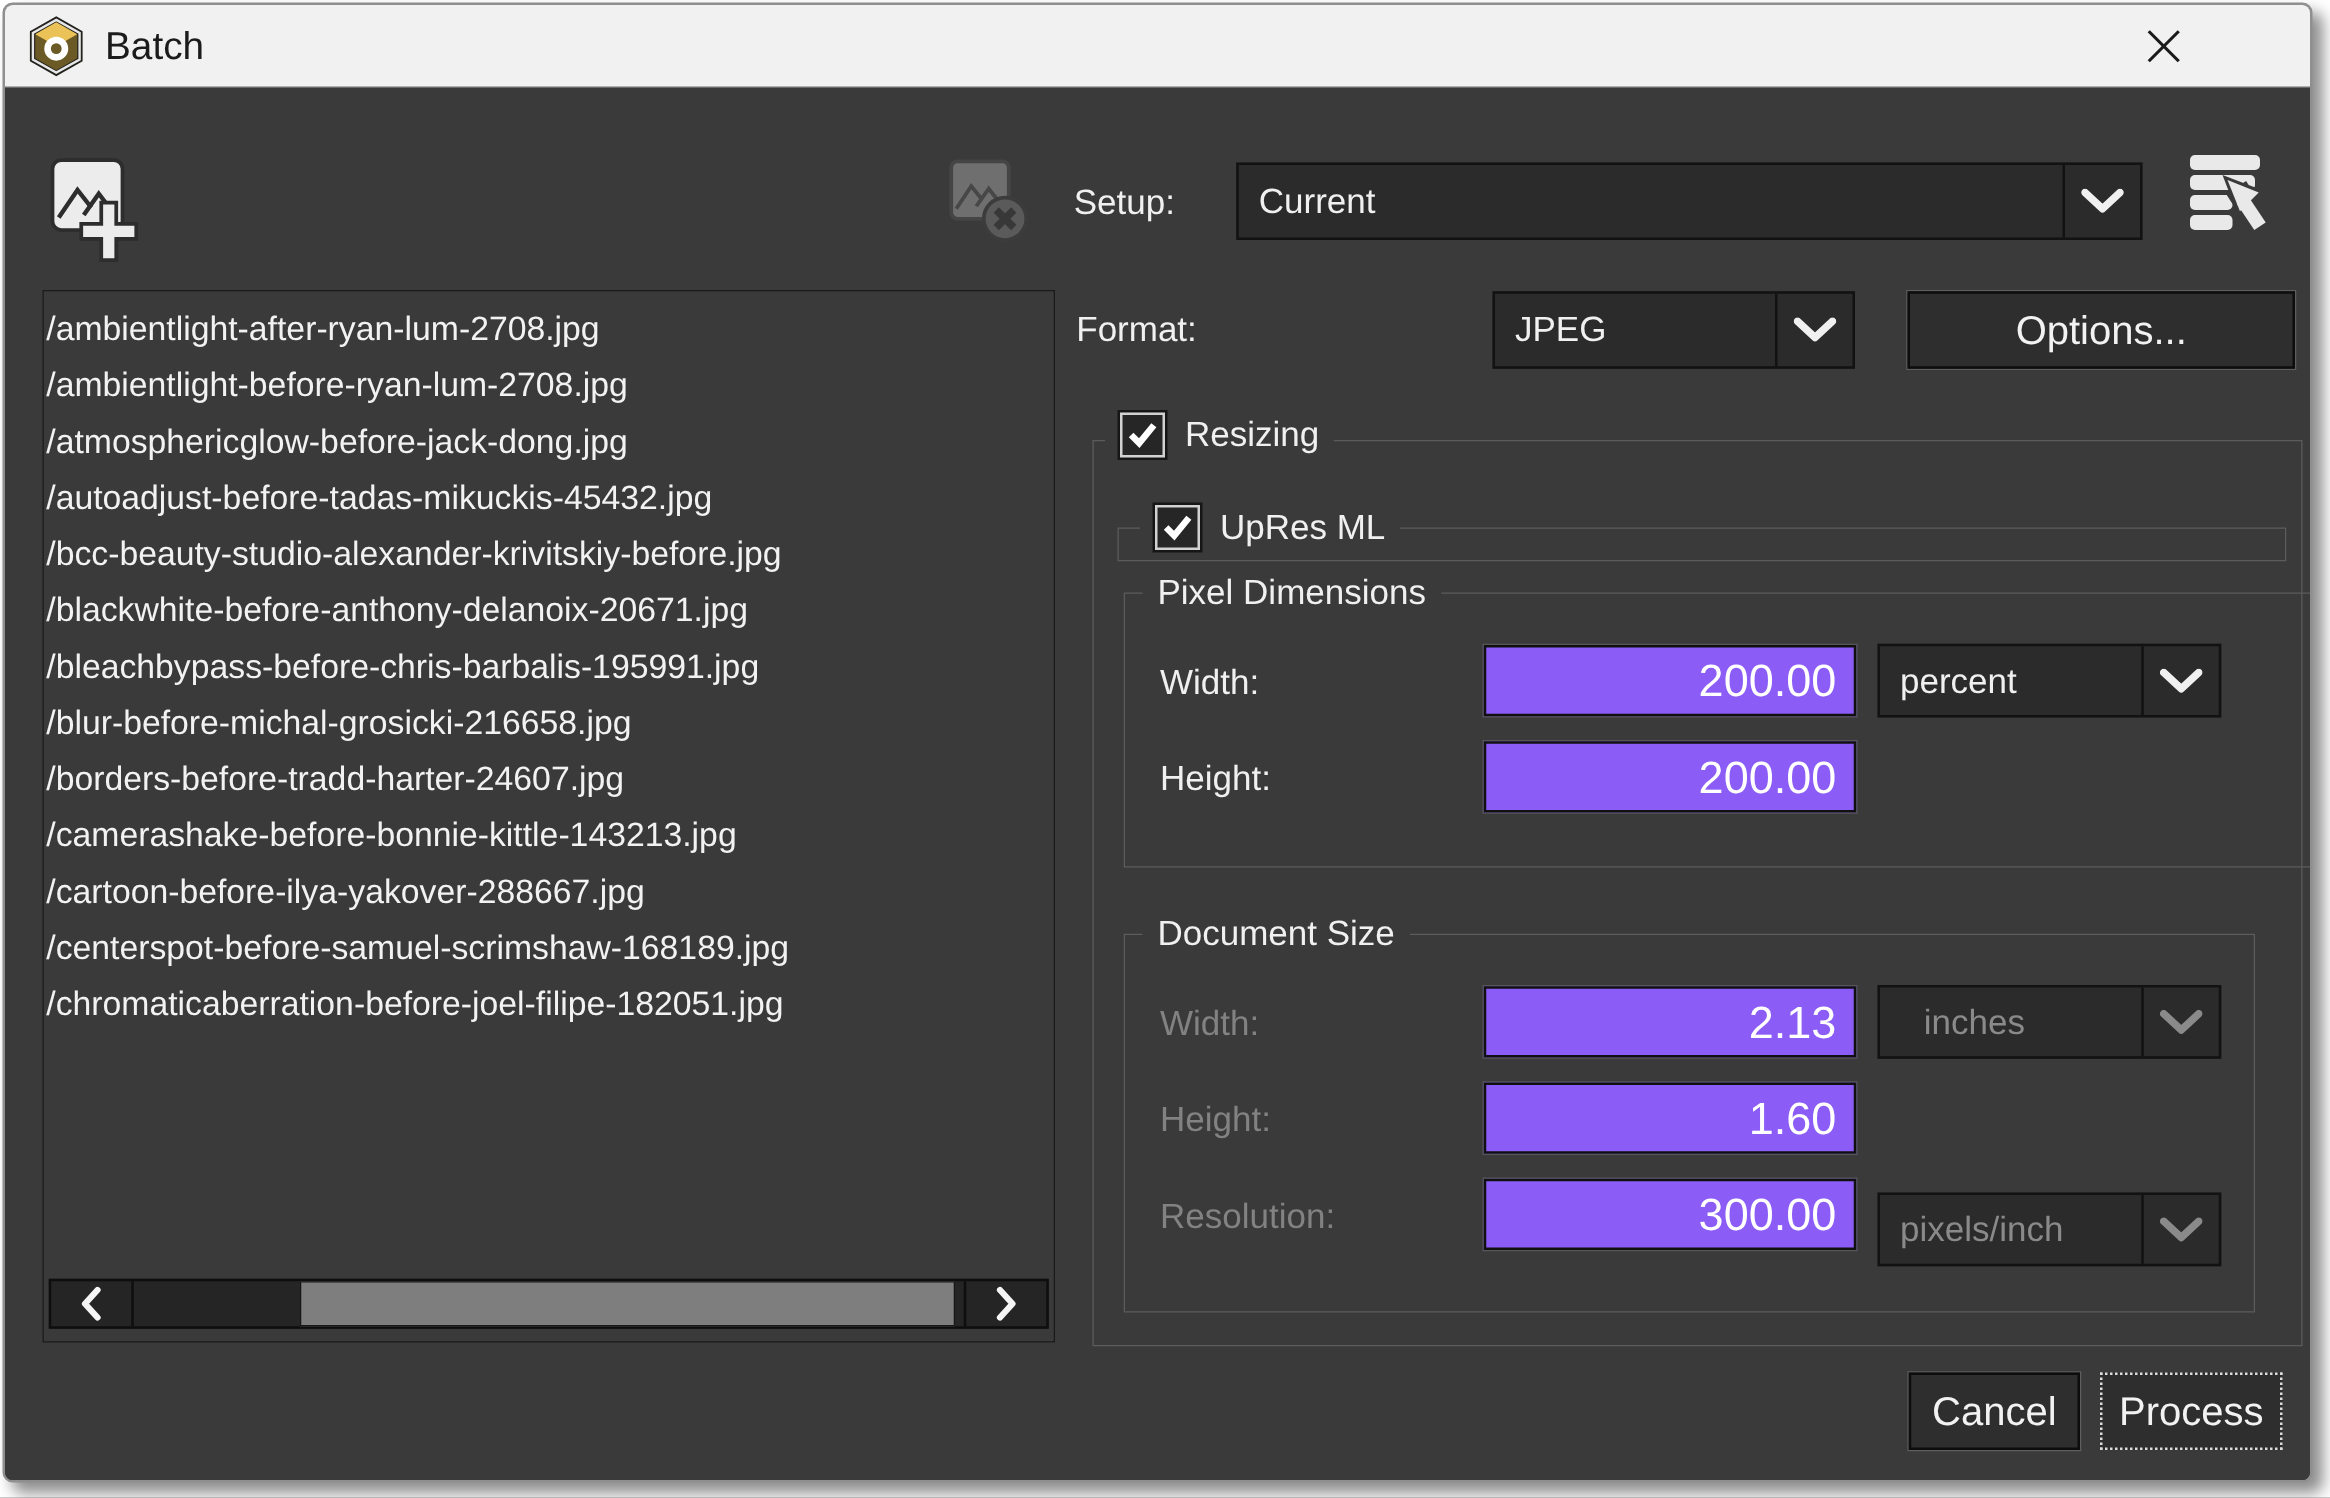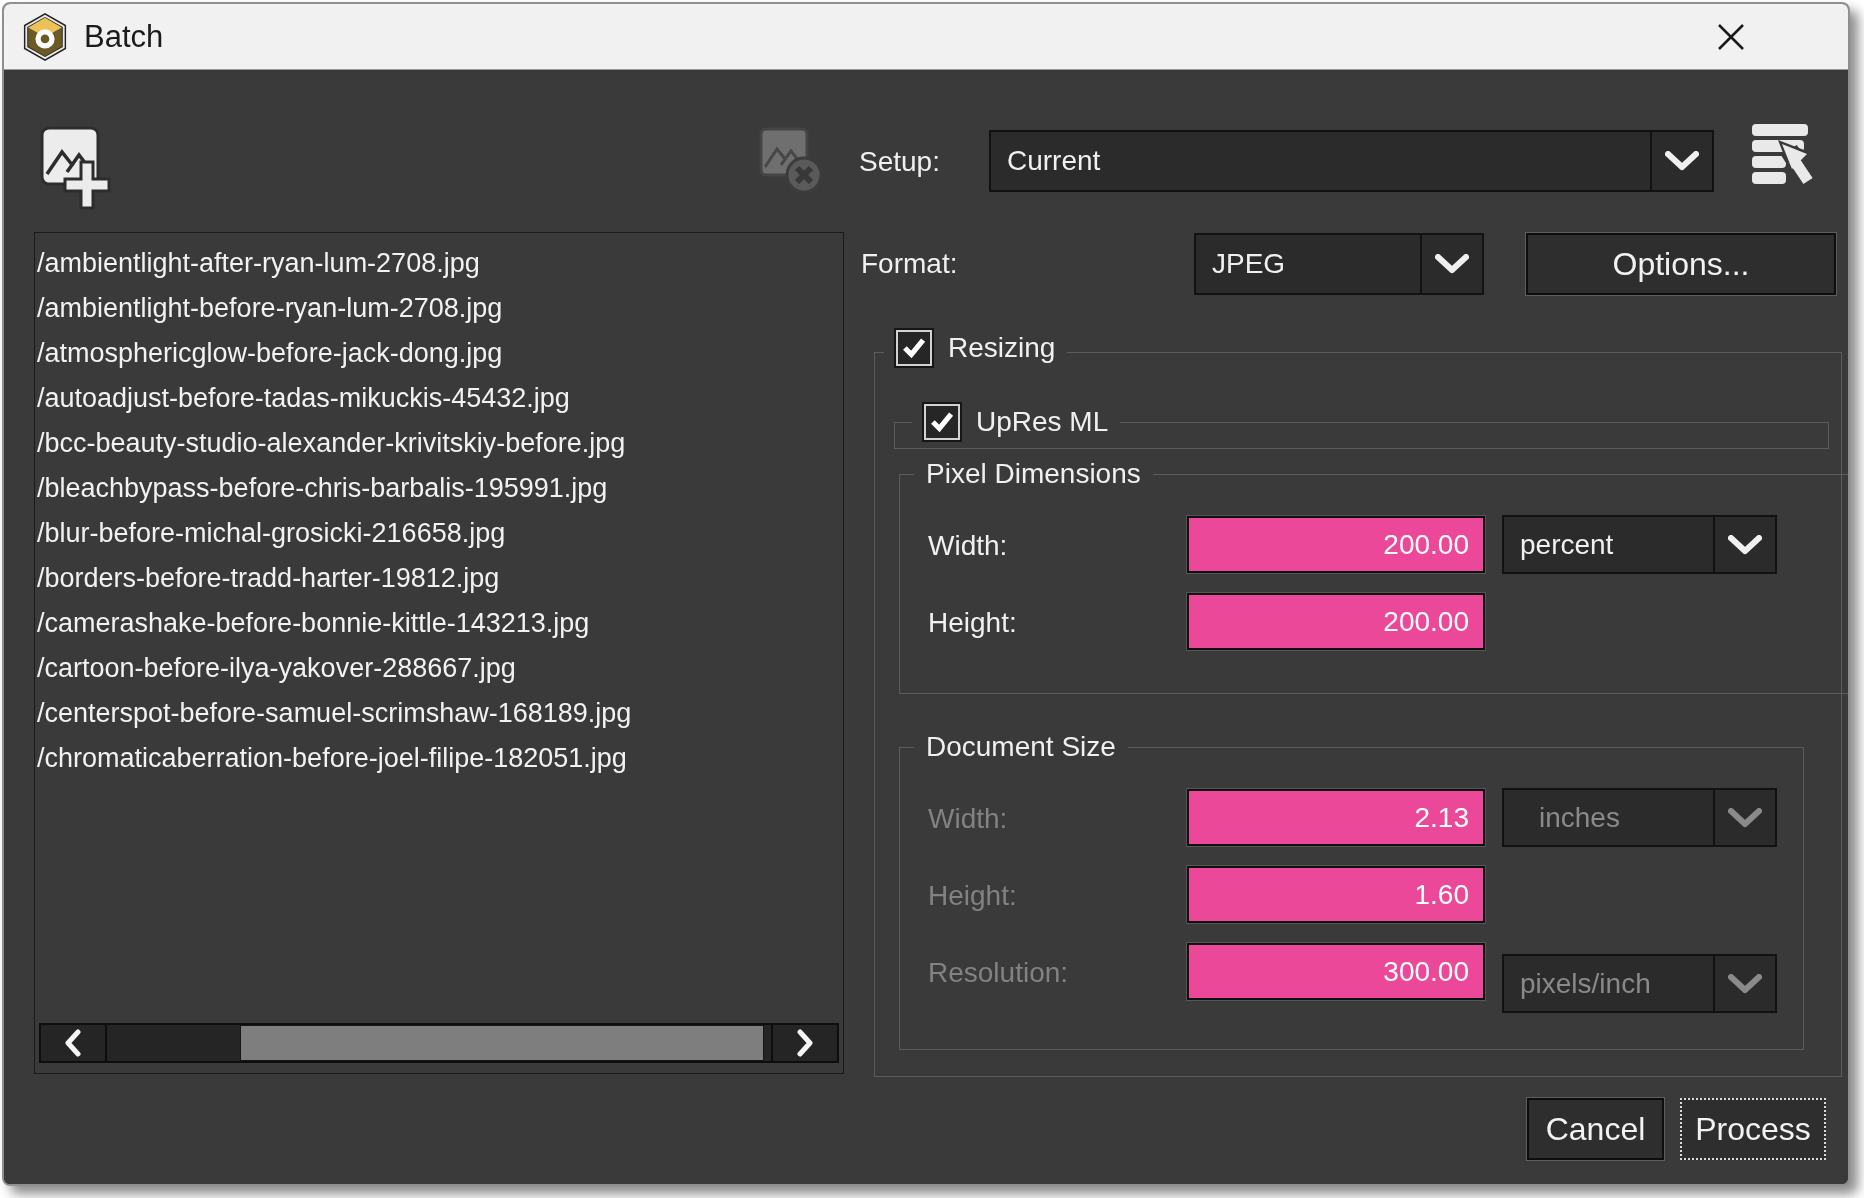--- a/index.html
+++ b/index.html
@@ -21,22 +21,22 @@
   .lbl { font-size: 28px; color: #f0f0f0; line-height: 32px; white-space: nowrap; }
   .lbl.dis { color: #828282; }
   
   .combo { background: #2b2b2b; border: 2px solid #121212; display: flex; align-items: stretch; }
   .combo .val { flex: 1; display: flex; align-items: center; padding: 0 16px;
                 font-size: 28px; color: #f0f0f0; white-space: nowrap; overflow: hidden; }
   .combo .chev { width: 62px; border-left: 2px solid #121212; display: flex;
                  align-items: center; justify-content: center; }
   .combo.dis .val { color: #8a8a8a; }
   
-  .numfield { background: #ec4899; border: 2px solid #101010; box-shadow: 0 0 0 1px #565656;
-              color: #ffffff; font-size: 28px; text-align: right; padding: 0 14px;
+  .numfield { background: #8b5cf6; border: 2px solid #101010; box-shadow: 0 0 0 1px #565656;
+              color: #ffffff; font-size: 36px; text-align: right; padding: 0 14px;
               font-family: "Liberation Sans", sans-serif; width: 100%; height: 100%; }
   
   .btn { background: #2e2e2e; border: 2px solid #0d0d0d; box-shadow: 0 0 0 1px #5e5e5e;
          color: #f2f2f2; font-size: 32px; display: flex; align-items: center;
          justify-content: center; cursor: default; }
   .btn.focus { border: 2px dotted #dcdcdc; box-shadow: none; }
   
   .group { border: 1px solid #5c5c5c; }
   .legend { position: absolute; background: #3a3a3a; padding: 0 12px; display: flex;
             align-items: center; gap: 16px; }
@@ -134,23 +134,24 @@
 
     <div class="abs btn" style="left:1522px; top:163px; width:310px; height:62px;">Options...</div>
 
     <div class="abs filelist" style="left:30px; top:162px; width:810px; height:842px; position:absolute;">
       <div class="items">
           <div class="file-item">/ambientlight-after-ryan-lum-2708.jpg</div>
           <div class="file-item">/ambientlight-before-ryan-lum-2708.jpg</div>
           <div class="file-item">/atmosphericglow-before-jack-dong.jpg</div>
           <div class="file-item">/autoadjust-before-tadas-mikuckis-45432.jpg</div>
           <div class="file-item">/bcc-beauty-studio-alexander-krivitskiy-before.jpg</div>
+          <div class="file-item">/blackwhite-before-anthony-delanoix-20671.jpg</div>
           <div class="file-item">/bleachbypass-before-chris-barbalis-195991.jpg</div>
           <div class="file-item">/blur-before-michal-grosicki-216658.jpg</div>
-          <div class="file-item">/borders-before-tradd-harter-19812.jpg</div>
+          <div class="file-item">/borders-before-tradd-harter-24607.jpg</div>
           <div class="file-item">/camerashake-before-bonnie-kittle-143213.jpg</div>
           <div class="file-item">/cartoon-before-ilya-yakover-288667.jpg</div>
           <div class="file-item">/centerspot-before-samuel-scrimshaw-168189.jpg</div>
           <div class="file-item">/chromaticaberration-before-joel-filipe-182051.jpg</div>
         </div>
       <div class="scrollbar">
         <div class="sb-arrow">
           <svg width="18" height="28" viewBox="0 0 18 28">
             <polyline points="14,3 4,14 14,25" fill="none" stroke="#f5f5f5" stroke-width="5" stroke-linecap="round" stroke-linejoin="round"></polyline>
           </svg>

